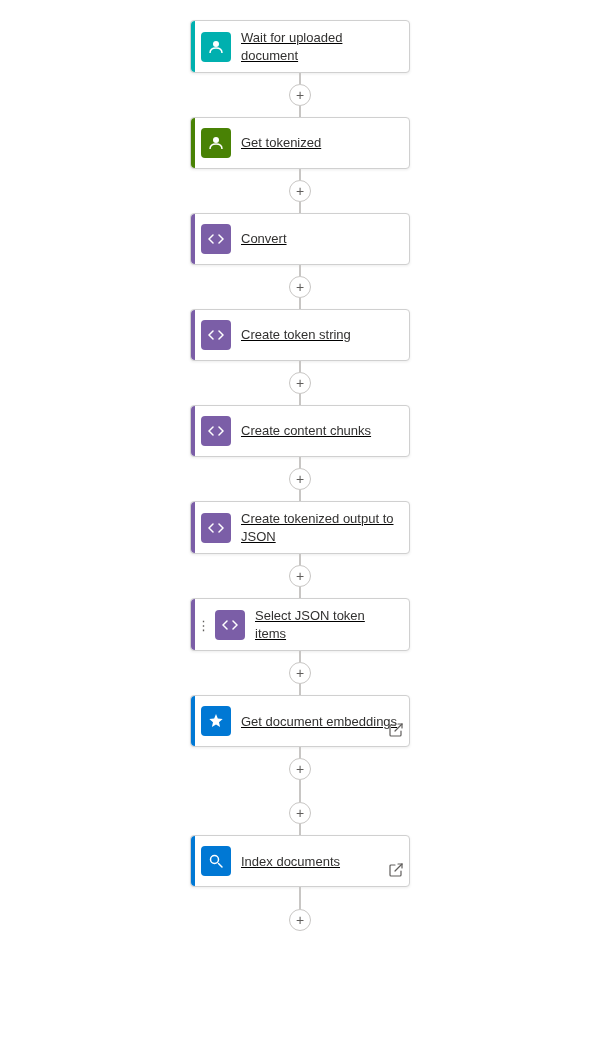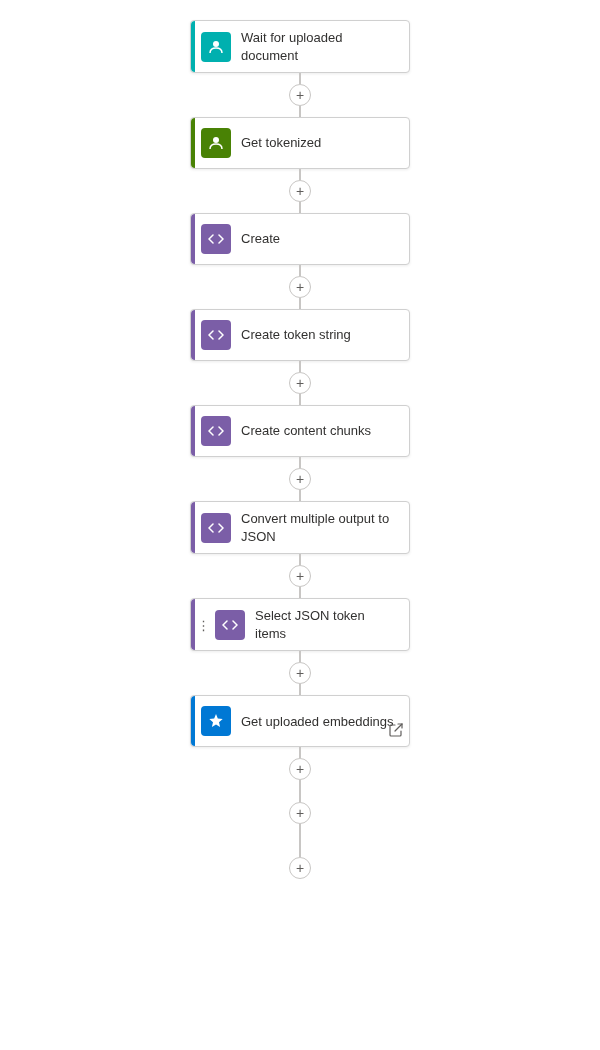--- a/index.html
+++ b/index.html
@@ -105,20 +105,21 @@
     .dots-icon {
       position: absolute;
       left: 6px;
       top: 50%;
       transform: translateY(-50%);
       font-size: 13px;
       color: #605e5c;
     }
     .step-card-wrapper {
       position: relative;
+      text-decoration: underline;
     }
   </style>
 </head>
 <body>
 
 <div class="flow-container">
 
 <div class="step-card-wrapper">
       <div class="step-card has-left-bar bar-teal">
         <div class="step-icon icon-teal">
@@ -152,21 +153,21 @@
       <div class="connector-line"></div>
     </div>
     <div class="step-card-wrapper">
       <div class="step-card has-left-bar bar-purple">
         <div class="step-icon icon-purple">
           <svg width="16" height="16" viewBox="0 0 16 16" fill="none">
             <path d="M5 4L1 8l4 4" stroke="white" stroke-width="1.5" stroke-linecap="round"></path>
             <path d="M11 4l4 4-4 4" stroke="white" stroke-width="1.5" stroke-linecap="round"></path>
           </svg>
         </div>
-        <span class="step-label">Create</span>
+        <span class="step-label">Convert</span>
       </div>
     </div>
     <div class="connector">
       <div class="connector-line"></div>
       <div class="connector-btn">+</div>
       <div class="connector-line"></div>
     </div>
     <div class="step-card-wrapper">
       <div class="step-card has-left-bar bar-purple">
         <div class="step-icon icon-purple">
@@ -200,21 +201,21 @@
       <div class="connector-line"></div>
     </div>
     <div class="step-card-wrapper">
       <div class="step-card has-left-bar bar-purple">
         <div class="step-icon icon-purple">
           <svg width="16" height="16" viewBox="0 0 16 16" fill="none">
             <path d="M5 4L1 8l4 4" stroke="white" stroke-width="1.5" stroke-linecap="round"></path>
             <path d="M11 4l4 4-4 4" stroke="white" stroke-width="1.5" stroke-linecap="round"></path>
           </svg>
         </div>
-        <span class="step-label">Convert multiple output to JSON</span>
+        <span class="step-label">Create tokenized output to JSON</span>
       </div>
     </div>
     <div class="connector">
       <div class="connector-line"></div>
       <div class="connector-btn">+</div>
       <div class="connector-line"></div>
     </div>
     <div class="step-card-wrapper">
       <div class="step-card has-left-bar bar-purple">
         <span class="dots-icon">⋮</span>
@@ -232,35 +233,51 @@
       <div class="connector-btn">+</div>
       <div class="connector-line"></div>
     </div>
     <div class="step-card-wrapper">
       <div class="step-card has-left-bar bar-blue">
         <div class="step-icon icon-ai">
           <svg width="16" height="16" viewBox="0 0 16 16" fill="none">
             <path d="M8 1l1.8 4.6 4.9.4-3.7 3.2 1.1 4.8L8 11.5l-4.1 2.5 1.1-4.8L1.3 6l4.9-.4z" fill="white"></path>
           </svg>
         </div>
-        <span class="step-label">Get uploaded embeddings</span>
+        <span class="step-label">Get document embeddings</span>
         <span class="link-icon"><svg width="14" height="14" viewBox="0 0 14 14" fill="none">
             <path d="M6 2H2a1 1 0 00-1 1v9a1 1 0 001 1h9a1 1 0 001-1V8" stroke="#605e5c" stroke-width="1.2" stroke-linecap="round"></path>
             <path d="M9 1h4v4" stroke="#605e5c" stroke-width="1.2" stroke-linecap="round"></path>
             <line x1="13" y1="1" x2="6" y2="8" stroke="#605e5c" stroke-width="1.2" stroke-linecap="round"></line>
           </svg></span>
       </div>
     </div>
     <div class="connector">
       <div class="connector-line"></div>
       <div class="connector-btn">+</div>
       <div class="connector-line"></div>
     </div>
     <div class="connector">
       <div class="connector-line"></div>
       <div class="connector-btn">+</div>
       <div class="connector-line"></div>
     </div>
+    <div class="step-card-wrapper">
+      <div class="step-card has-left-bar bar-blue">
+        <div class="step-icon icon-blue">
+          <svg width="16" height="16" viewBox="0 0 16 16" fill="none">
+            <circle cx="6.5" cy="6.5" r="4" stroke="white" stroke-width="1.5"></circle>
+            <path d="M10.5 10.5L14 14" stroke="white" stroke-width="1.5" stroke-linecap="round"></path>
+          </svg>
+        </div>
+        <span class="step-label">Index documents</span>
+        <span class="link-icon"><svg width="14" height="14" viewBox="0 0 14 14" fill="none">
+            <path d="M6 2H2a1 1 0 00-1 1v9a1 1 0 001 1h9a1 1 0 001-1V8" stroke="#605e5c" stroke-width="1.2" stroke-linecap="round"></path>
+            <path d="M9 1h4v4" stroke="#605e5c" stroke-width="1.2" stroke-linecap="round"></path>
+            <line x1="13" y1="1" x2="6" y2="8" stroke="#605e5c" stroke-width="1.2" stroke-linecap="round"></line>
+          </svg></span>
+      </div>
+    </div>
     <div class="connector">
       <div class="connector-line"></div>
       <div class="connector-btn">+</div>
     </div>
   </div>
 
 </body></html>

